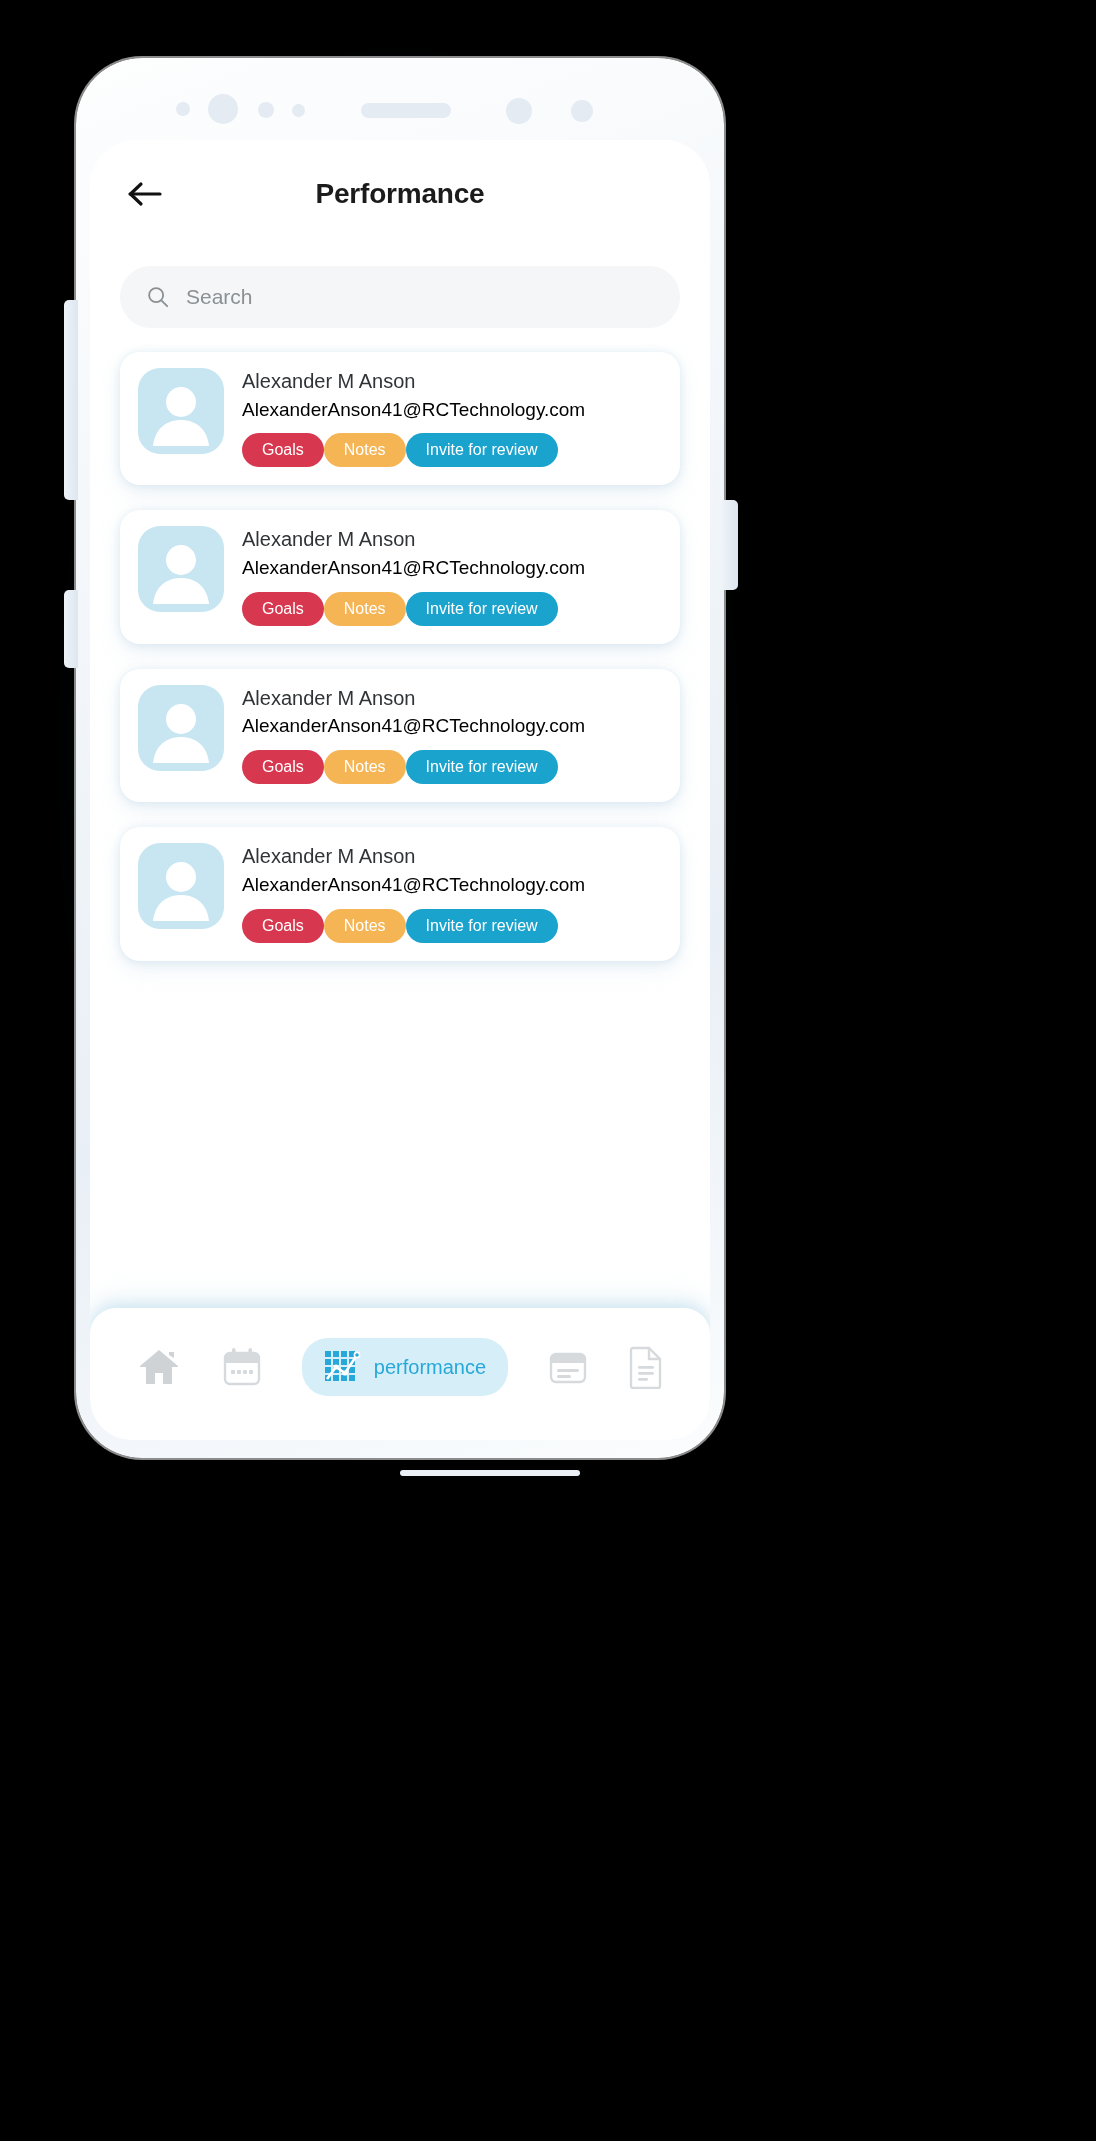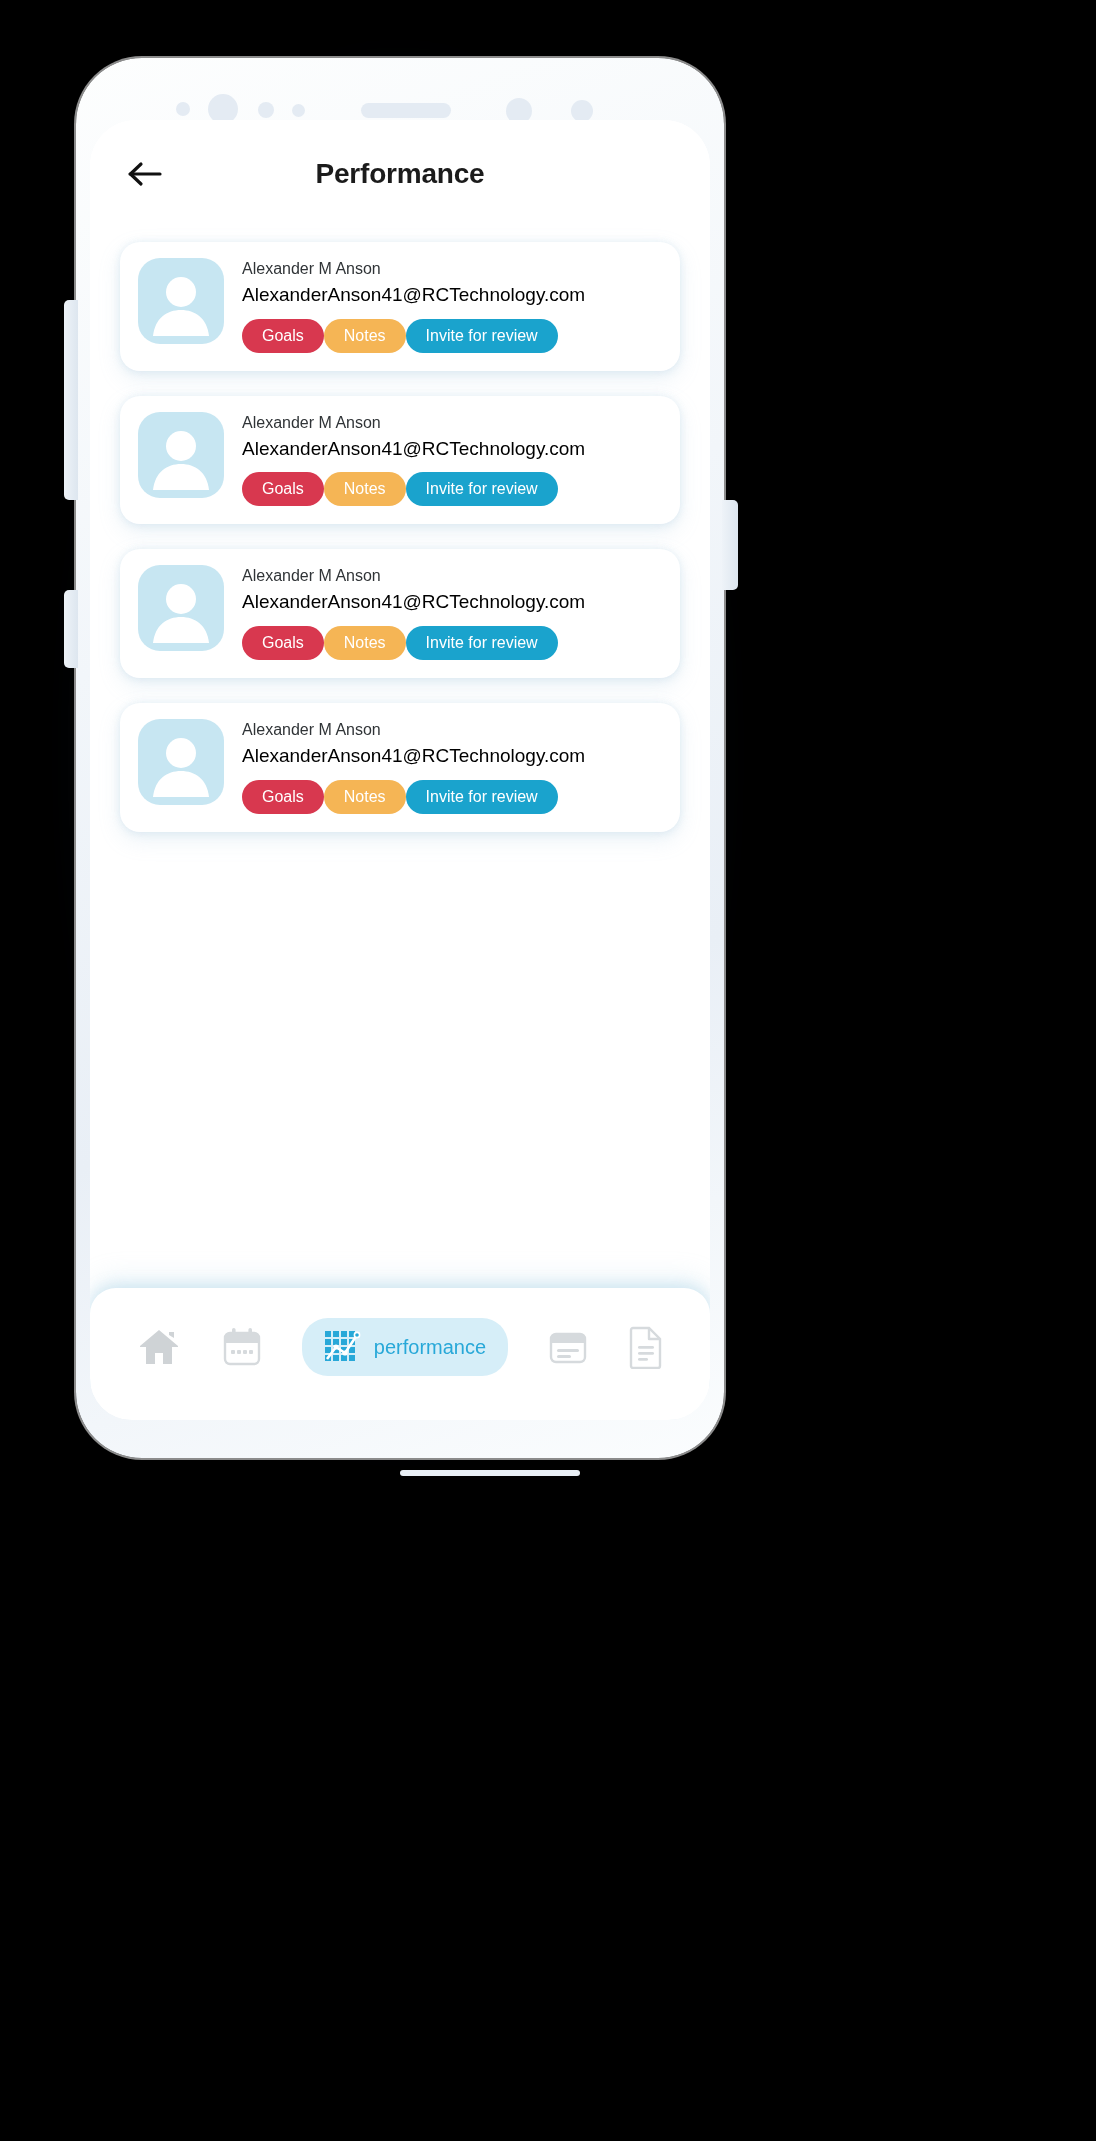--- a/index.html
+++ b/index.html
@@ -43,21 +43,21 @@
     background: linear-gradient(90deg, #eef3f8, #dde6ef);
     border-radius: 4px;
   }
   .btn-left-1 { left: 64px; top: 300px; width: 14px; height: 200px; border-radius: 5px 0 0 5px; }
   .btn-left-2 { left: 64px; top: 590px; width: 14px; height: 78px; border-radius: 5px 0 0 5px; }
   .btn-right-1 { left: 722px; top: 500px; width: 16px; height: 90px; border-radius: 0 5px 5px 0; }
 
   
   .screen {
     position: absolute;
-    left: 90px; top: 120px;
+    left: 90px; top: 140px;
     width: 620px; height: 1300px;
     background: #ffffff;
     border-radius: 46px 46px 42px 42px;
     overflow: hidden;
   }
 
   
   .sensor-row {
     position: absolute;
     left: 76px; top: 58px;
@@ -152,21 +152,21 @@
   .avatar {
     flex: 0 0 auto;
     width: 86px; height: 86px;
     border-radius: 22px;
     background: #c7e6f2;
     display: flex; align-items: flex-end; justify-content: center;
     overflow: hidden;
   }
   .card-main { flex: 1 1 auto; min-width: 0; padding-top: 2px; }
   .person-name {
-    font-size: 16px;
+    font-size: 20px;
     color: #303437;
     font-weight: 400;
     line-height: 1.18;
     white-space: nowrap;
   }
   .person-email {
     font-size: 19px;
     color: #000000;
     margin-top: 5px;
     line-height: 1.2;
@@ -253,20 +253,29 @@
     <div class="app-header">
       <div class="back-btn">
         <svg width="34" height="26" viewBox="0 0 34 26">
           <path d="M2 13 L32 13" stroke="#111" stroke-width="3.2" stroke-linecap="round" fill="none"></path>
           <path d="M13 3 L2.5 13 L13 23" stroke="#111" stroke-width="3.2" stroke-linecap="round" stroke-linejoin="round" fill="none"></path>
         </svg>
       </div>
       <div class="page-title">Performance</div>
     </div>
 
+    <div class="search-wrap">
+      <div class="search-bar">
+        <svg width="26" height="26" viewBox="0 0 26 26">
+          <circle cx="11" cy="11" r="7.6" stroke="#8b9095" stroke-width="2" fill="none"></circle>
+          <path d="M16.6 16.6 L23 23" stroke="#8b9095" stroke-width="2" stroke-linecap="round"></path>
+        </svg>
+        <input class="search-input" type="text" placeholder="Search" style="">
+      </div>
+    </div>
 
     <div class="list">
 
       <div class="card">
         <div class="avatar">
           <svg width="86" height="86" viewBox="0 0 86 86">
             <circle cx="43" cy="34" r="15" fill="#ffffff"></circle>
             <path d="M15 78 C17 60 29 52 43 52 C57 52 69 60 71 78 Z" fill="#ffffff"></path>
           </svg>
         </div>

